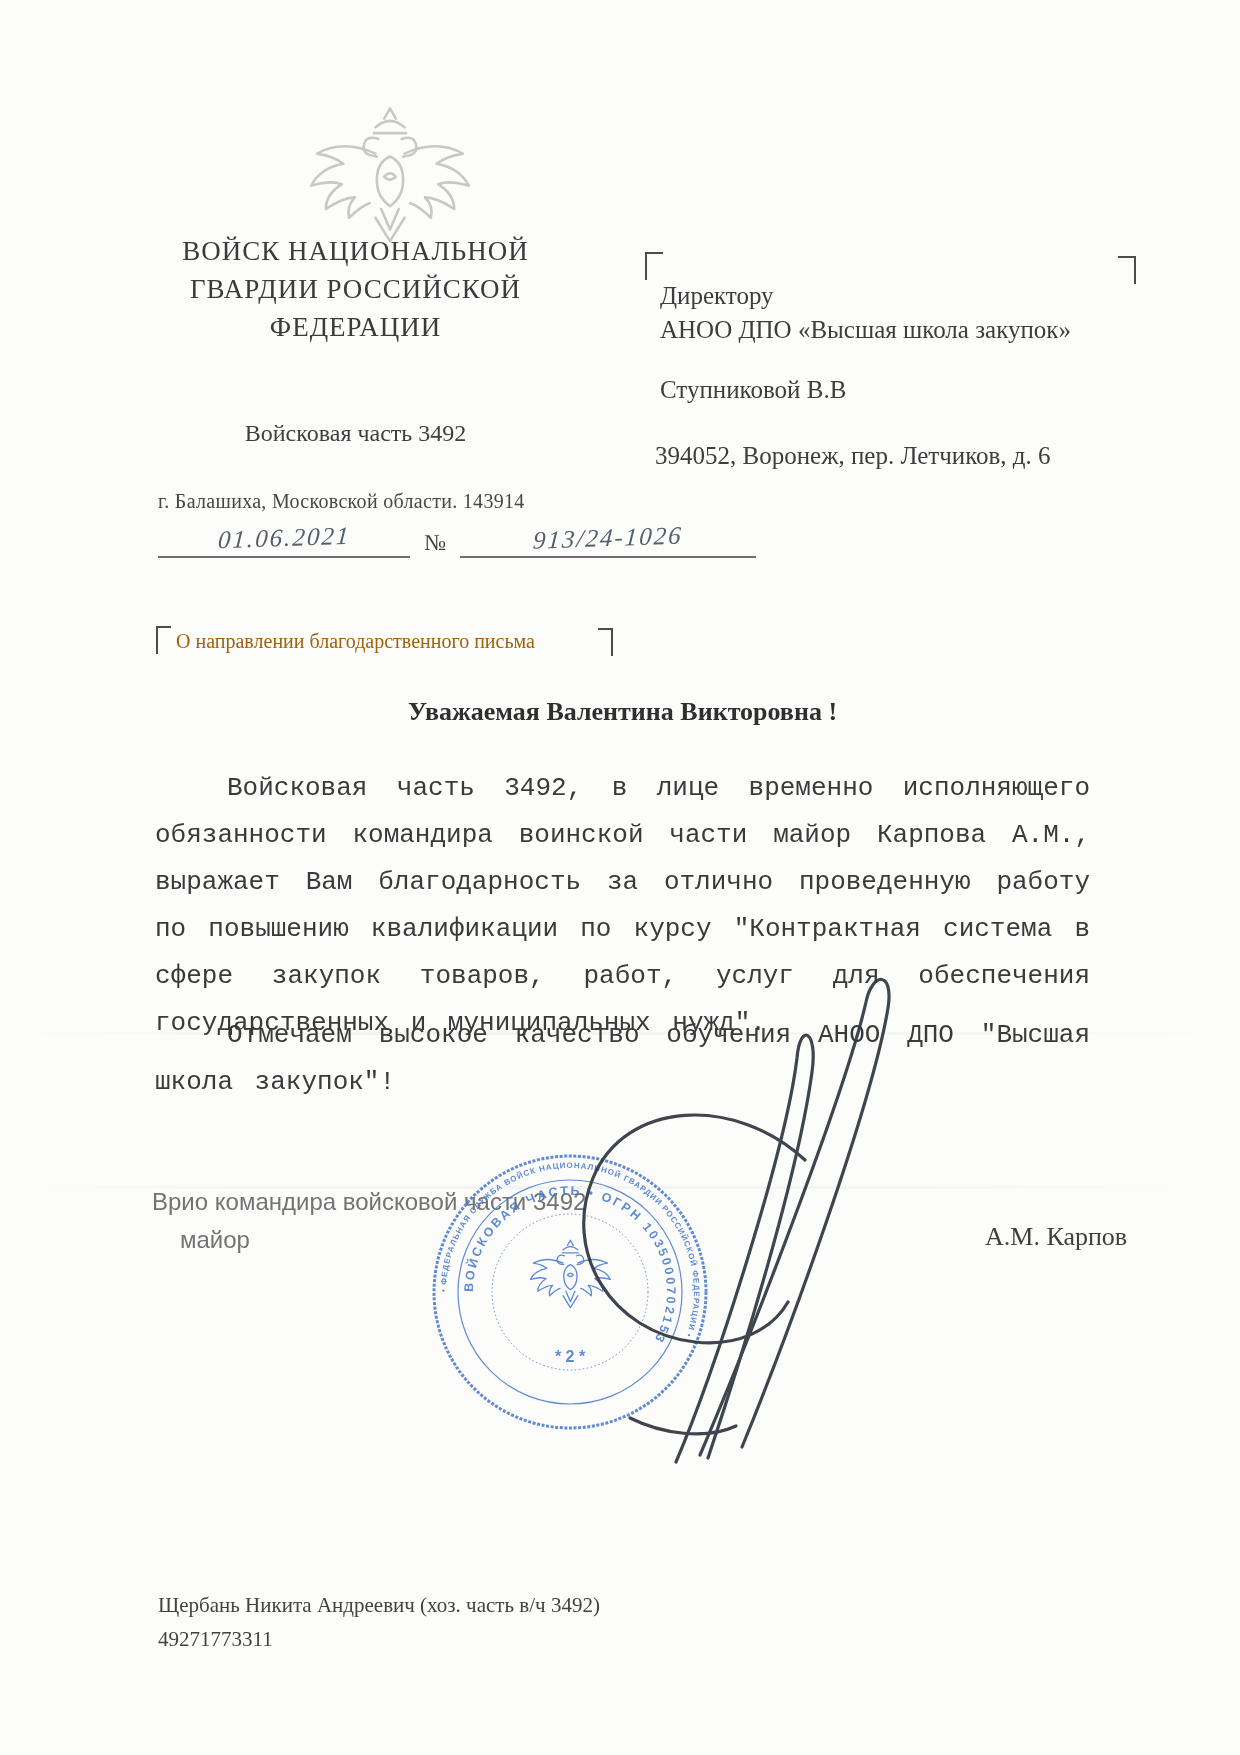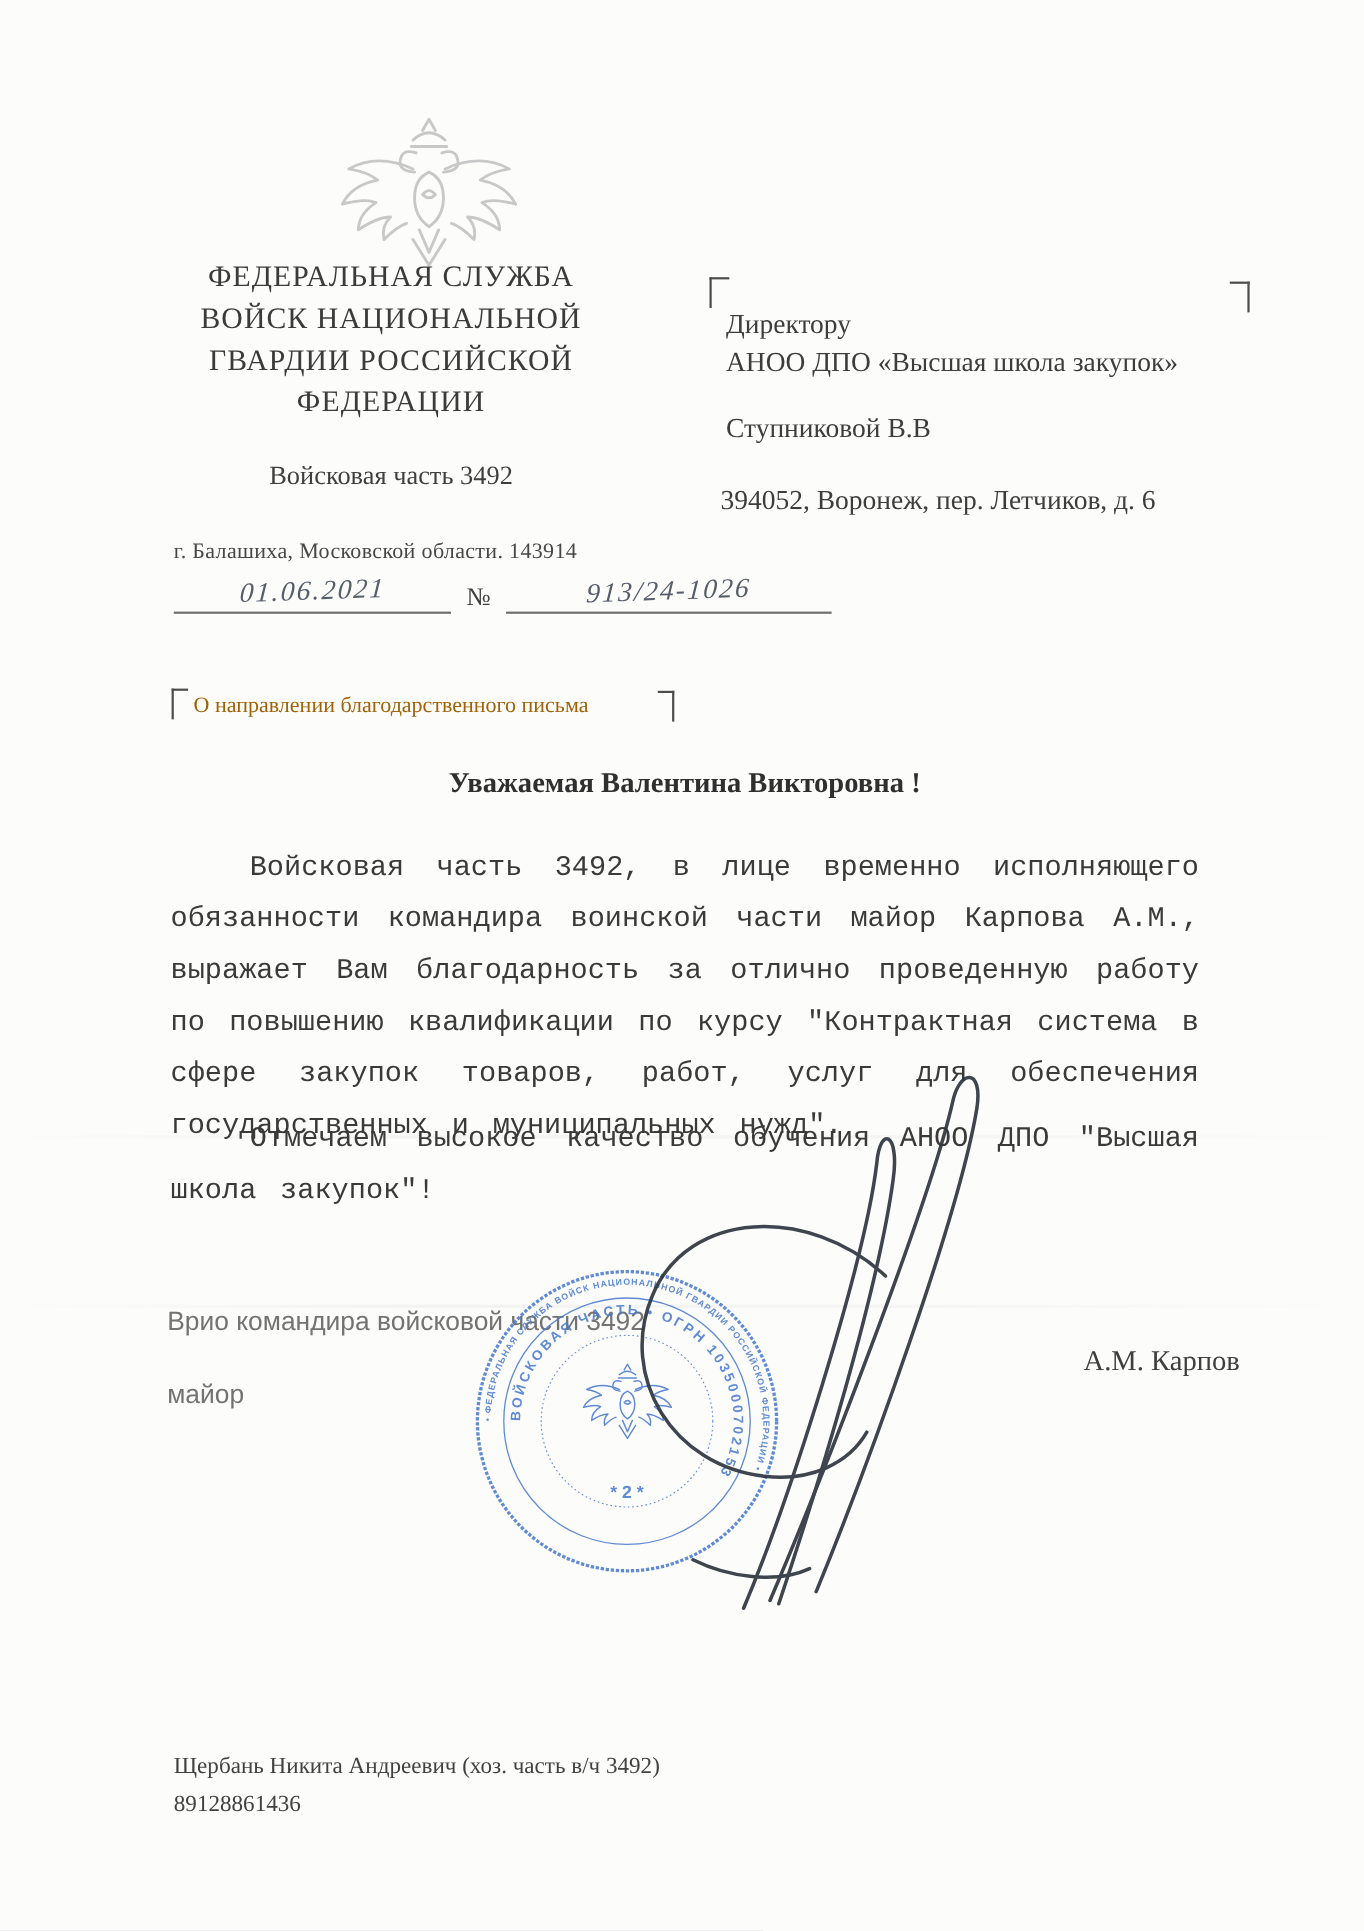--- a/index.html
+++ b/index.html
@@ -76,21 +76,20 @@
 <div class="page">
 
   <div class="crease" style="top:1032px;"></div>
   <div class="crease" style="top:1186px;"></div>
 
   <svg class="abs emblem" viewBox="0 0 120 96">
     <use href="#eagle-shape"></use>
   </svg>
 
   <div class="abs org-block">
-    <div>ФЕДЕРАЛЬНАЯ СЛУЖБА</div>
     <div>ВОЙСК НАЦИОНАЛЬНОЙ</div>
     <div>ГВАРДИИ РОССИЙСКОЙ</div>
     <div>ФЕДЕРАЦИИ</div>
   </div>
 
   <div class="abs unit-line">Войсковая часть 3492</div>
 
   <div class="abs city-line">г. Балашиха, Московской области. 143914</div>
 
   <div class="abs reg-row">
@@ -109,21 +108,21 @@
   <div class="abs bracket tl" style="left:156px;top:626px;width:13px;"></div>
   <div class="abs subject">О направлении благодарственного письма</div>
   <div class="abs bracket tr" style="left:598px;top:628px;width:13px;"></div>
 
   <div class="abs salutation">Уважаемая Валентина Викторовна !</div>
 
   <div class="abs body-p first">Войсковая часть 3492, в лице временно исполняющего обязанности командира воинской части майор Карпова А.М., выражает Вам благодарность за отлично проведенную работу по повышению квалификации по курсу "Контрактная система в сфере закупок товаров, работ, услуг для обеспечения государственных и муниципальных нужд".</div>
   <div class="abs body-p second">Отмечаем высокое качество обучения АНОО ДПО "Высшая школа закупок"!</div>
 
   <div class="abs sign-pos" style="top:1188px;">Врио командира войсковой части 3492</div>
-  <div class="abs sign-pos" style="top:1254px;">майор</div>
+  <div class="abs sign-pos" style="top:1226px;margin-left:28px;">майор</div>
   <div class="abs sign-name">А.М. Карпов</div>
 
   <svg class="abs stamp" viewBox="-150 -150 300 300">
     <defs>
       <path id="ring-outer" d="M -124 0 A 124 124 0 1 1 124 0 A 124 124 0 1 1 -124 0"></path>
       <path id="ring-inner" d="M -97 0 A 97 97 0 1 1 97 0 A 97 97 0 1 1 -97 0"></path>
     </defs>
     <g class="ink" fill="none">
       <circle r="136" stroke-width="3" stroke-dasharray="3 1.6"></circle>
       <circle r="112" stroke-width="1.2"></circle>
@@ -143,16 +142,16 @@
     <g fill="none" stroke="#2e3640" stroke-width="3.2" stroke-linecap="round" opacity="0.92">
       <path d="M 805 1160 C 735 1095, 625 1100, 593 1178 C 562 1252, 612 1333, 695 1342 C 737 1347, 772 1330, 788 1302"></path>
       <path d="M 700 1455 C 745 1350, 845 1095, 866 1002 C 872 972, 894 970, 888 1008 C 872 1105, 790 1330, 742 1447"></path>
       <path d="M 676 1462 C 716 1368, 786 1150, 797 1058 C 800 1022, 818 1030, 812 1072 C 798 1175, 744 1350, 708 1458"></path>
       <path d="M 630 1418 C 662 1434, 706 1440, 736 1426"></path>
     </g>
   </svg>
 
   <div class="abs footer">
     <div>Щербань Никита Андреевич (хоз. часть в/ч 3492)</div>
-    <div>89128861436</div>
+    <div>49271773311</div>
   </div>
 
 </div>
 
 </body></html>

